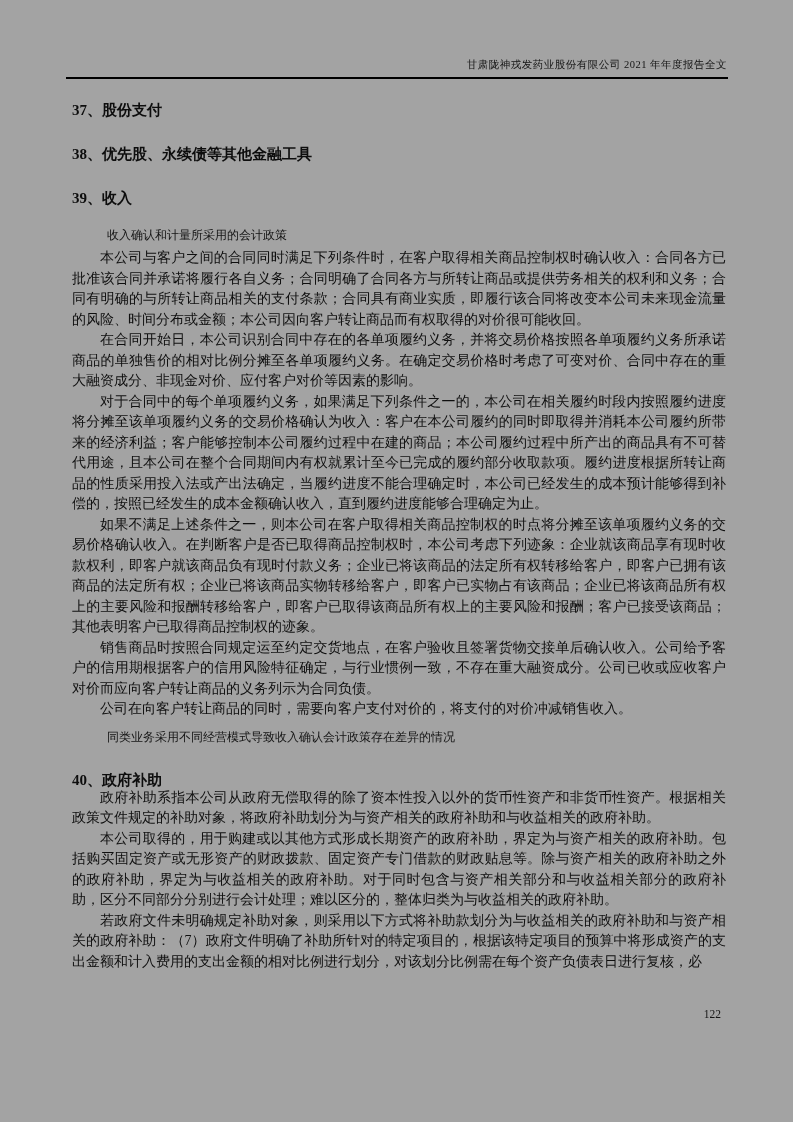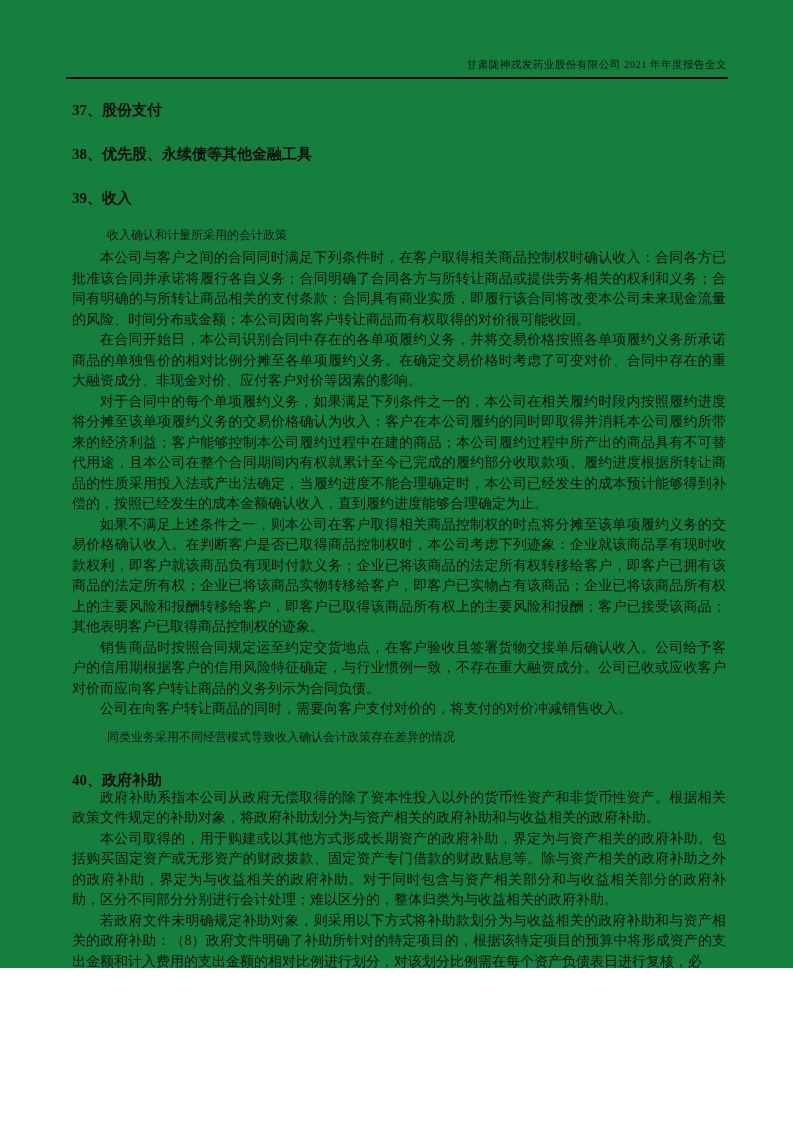--- a/index.html
+++ b/index.html
@@ -3,22 +3,22 @@
 <meta charset="utf-8">
 <style>
   html, body {
     margin: 0;
     padding: 0;
     background: #ffffff;
   }
   .page {
     position: relative;
     width: 793px;
-    height: 968px;
-    background: #15803d;
+    height: 1122px;
+    background: #a3a3a3;
     color: #111111;
     font-family: "Liberation Serif", "DejaVu Serif", serif;
     overflow: hidden;
   }
   .page-header {
     position: absolute;
     top: 58px;
     left: 66px;
     right: 66px;
     text-align: right;
@@ -112,21 +112,21 @@
     <p class="body-para">销售商品时按照合同规定运至约定交货地点，在客户验收且签署货物交接单后确认收入。公司给予客户的信用期根据客户的信用风险特征确定，与行业惯例一致，不存在重大融资成分。公司已收或应收客户对价而应向客户转让商品的义务列示为合同负债。</p>
     <p class="body-para">公司在向客户转让商品的同时，需要向客户支付对价的，将支付的对价冲减销售收入。</p>
 
     <div class="small-label note-label">同类业务采用不同经营模式导致收入确认会计政策存在差异的情况</div>
 
     <h2 class="sec-heading h40">40、政府补助</h2>
 
 
     <p class="body-para s40-p1">政府补助系指本公司从政府无偿取得的除了资本性投入以外的货币性资产和非货币性资产。根据相关政策文件规定的补助对象，将政府补助划分为与资产相关的政府补助和与收益相关的政府补助。</p>
     <p class="body-para">本公司取得的，用于购建或以其他方式形成长期资产的政府补助，界定为与资产相关的政府补助。包括购买固定资产或无形资产的财政拨款、固定资产专门借款的财政贴息等。除与资产相关的政府补助之外的政府补助，界定为与收益相关的政府补助。对于同时包含与资产相关部分和与收益相关部分的政府补助，区分不同部分分别进行会计处理；难以区分的，整体归类为与收益相关的政府补助。</p>
-    <p class="body-para">若政府文件未明确规定补助对象，则采用以下方式将补助款划分为与收益相关的政府补助和与资产相关的政府补助：（8）政府文件明确了补助所针对的特定项目的，根据该特定项目的预算中将形成资产的支出金额和计入费用的支出金额的相对比例进行划分，对该划分比例需在每个资产负债表日进行复核，必</p>
+    <p class="body-para">若政府文件未明确规定补助对象，则采用以下方式将补助款划分为与收益相关的政府补助和与资产相关的政府补助：（7）政府文件明确了补助所针对的特定项目的，根据该特定项目的预算中将形成资产的支出金额和计入费用的支出金额的相对比例进行划分，对该划分比例需在每个资产负债表日进行复核，必</p>
 
   </div>
 
   <div class="page-footer">
     <span>122</span>
   </div>
 
 </div>
 
 </body></html>

